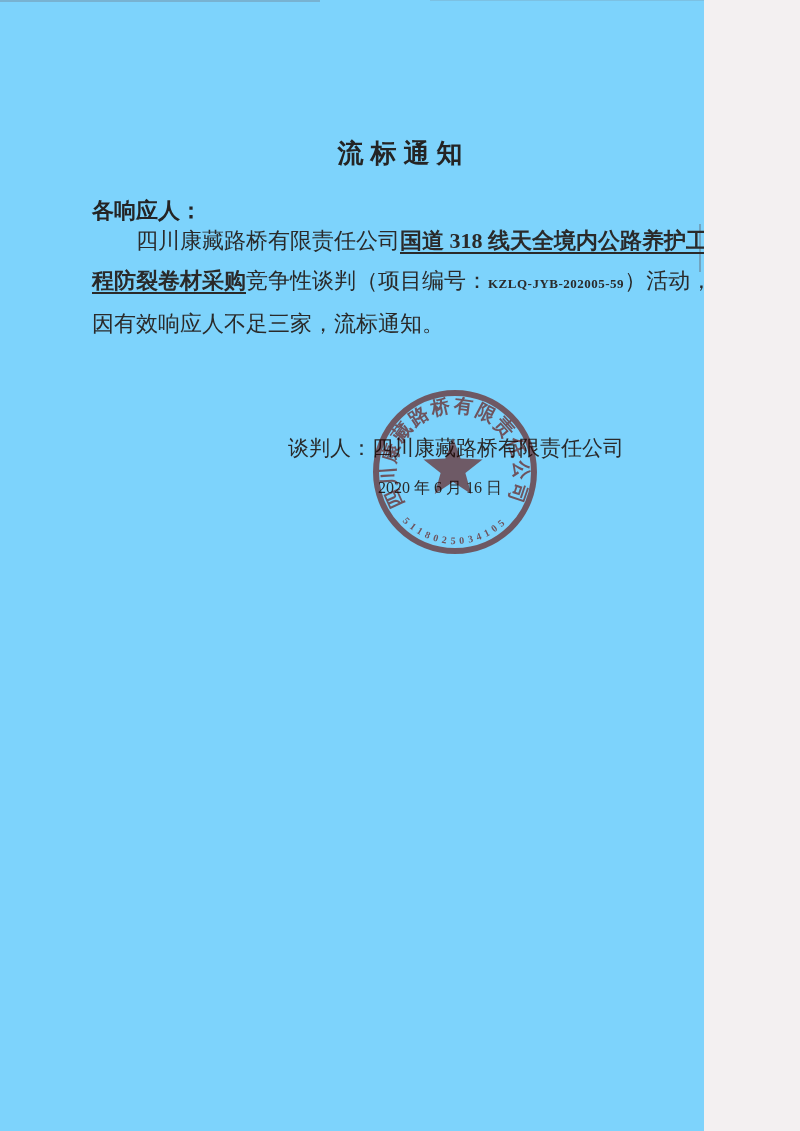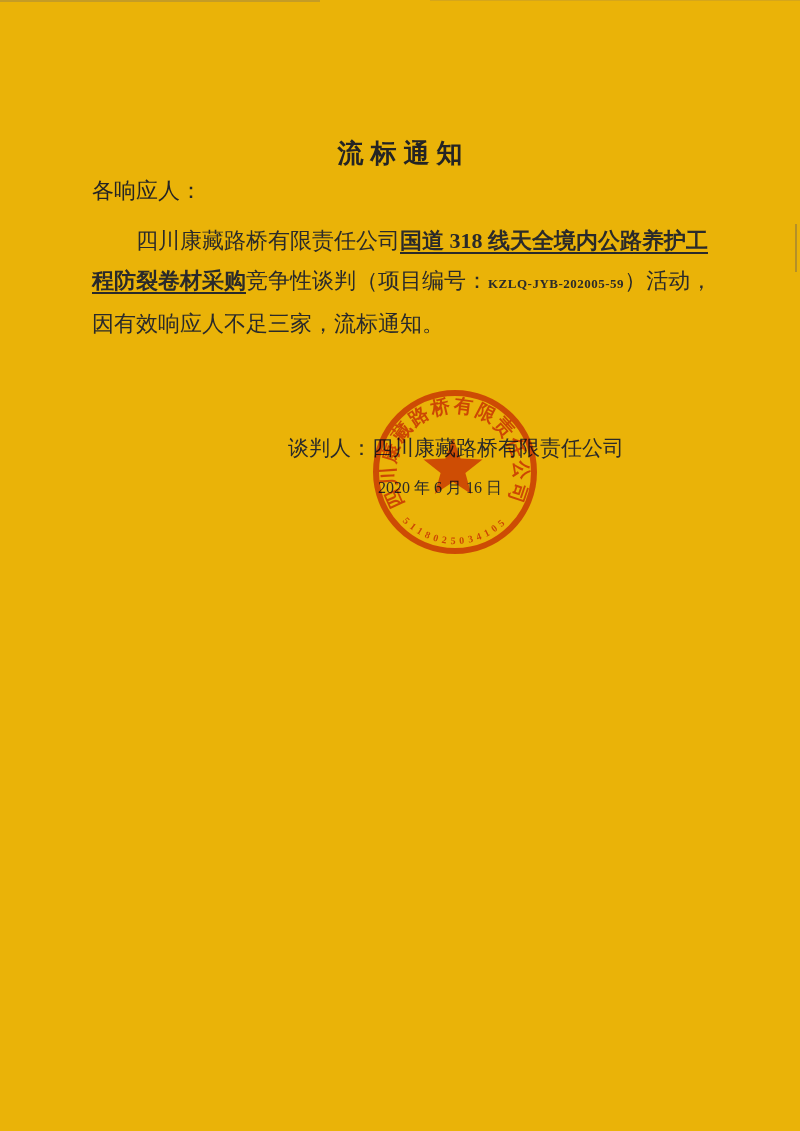--- a/index.html
+++ b/index.html
@@ -3,22 +3,22 @@
 <meta charset="utf-8">
 <style>
   html, body { margin: 0; padding: 0; }
   body {
     width: 800px; height: 1131px;
     background: #f3f0f1;
     font-family: "Liberation Serif", "DejaVu Serif", serif;
   }
   .page {
     position: relative;
-    width: 800px; height: 1131px;
-    background: #eab308;
+    width: 704px; height: 1131px;
+    background: #7dd3fc;
     overflow: hidden;
     color: #2a2a2a;
   }
   
   .scan-top {
     position: absolute; top: 0; left: 0; width: 320px; height: 2px;
     background: rgba(110,102,108,0.30);
   }
   .scan-top2 {
     position: absolute; top: 0; left: 430px; width: 370px; height: 1px;
@@ -29,22 +29,22 @@
     background: rgba(95,88,95,0.38);
   }
   .doc-title {
     position: absolute; top: 136px; left: 0; width: 800px;
     margin: 0; text-align: center;
     font-size: 26px; font-weight: bold;
     letter-spacing: 7px; text-indent: 7px;
     color: #242424;
   }
   .salutation {
-    position: absolute; top: 176px; left: 92px;
-    font-size: 22px; font-weight: normal; color: #242424;
+    position: absolute; top: 196px; left: 92px;
+    font-size: 22px; font-weight: bold; color: #242424;
   }
   .body-para {
     position: absolute; top: 221px; left: 92px; width: 632px;
     margin: 0;
     font-size: 22px; line-height: 40px;
     text-align: left;
     text-indent: 2em;
     color: #2a2a2a;
   }
   .seg-project {

